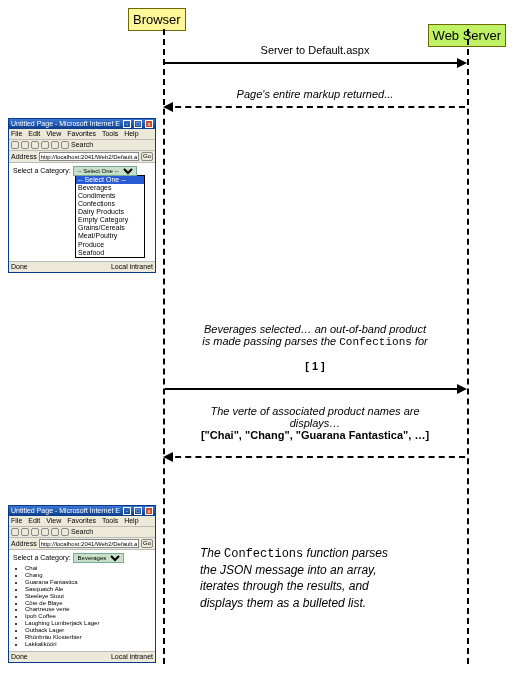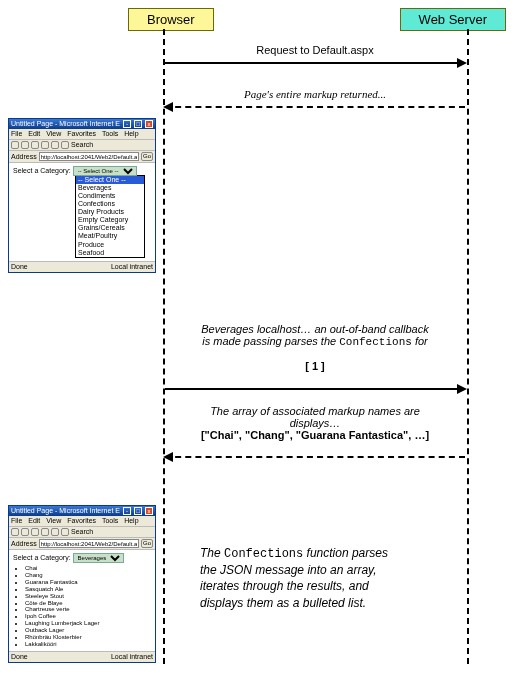--- a/index.html
+++ b/index.html
@@ -11,26 +11,26 @@
     color: #000;
     background: #fff;
     width: 521px;
     height: 673px;
     position: relative;
     overflow: hidden;
   }
   .lifeline-box {
     position: absolute;
     border: 1px solid #6a6a00;
-    padding: 3px 18px;
+    padding: 3px 4px;
     font-size: 13px;
     text-align: center;
   }
   #brw-box { left: 128px; top: 8px; background: #fef799; }
-  #srv-box { right: 15px; top: 8px; background: #5eead4; }
+  #srv-box { right: 15px; top: 24px; background: #bef264; }
   .lifeline {
     position: absolute;
     top: 29px;
     height: 635px;
     border-left: 2px dashed #000;
   }
   #ll-brw { left: 163px; }
   #ll-srv { left: 467px; }
 
   
@@ -116,27 +116,27 @@
 </style>
 </head>
 <body>
 
 <div id="brw-box" class="lifeline-box">Browser</div>
 <div id="srv-box" class="lifeline-box">Web Server</div>
 <div id="ll-brw" class="lifeline"></div>
 <div id="ll-srv" class="lifeline"></div>
 
 <div class="msg-label" style="top:44px;">
-  <span style="font-style:normal;">Request to Default.aspx</span>
+  <span style="font-style:normal;">Server to Default.aspx</span>
 </div>
 <div class="arrow solid" style="top:62px;">
   <div class="head right"></div>
 </div>
 
-<div class="msg-label" style="top:88px;font-family:Liberation Serif, serif;">Page's entire markup returned...</div>
+<div class="msg-label" style="top:88px;">Page's entire markup returned...</div>
 <div class="arrow dashed" style="top:106px;">
   <div class="head left"></div>
 </div>
 
 <div class="mini" style="left:8px; top:118px;">
   <div class="title">
     <span>Untitled Page - Microsoft Internet E</span>
     <span class="btns">
       <span>-</span>
       <span>□</span>
@@ -183,31 +183,31 @@
       <div>Seafood</div>
     </div>
   </div>
   <div class="status">
     <span>Done</span>
     <span>Local intranet</span>
   </div>
 </div>
 
 <div class="msg-label" style="top:323px;">
-  <span>Beverages localhost… an out-of-band callback</span><br>
+  <span>Beverages selected… an out-of-band product</span><br>
   <span>is made passing parses the </span><span class="mono">Confections</span><span> for</span><br>
   <br>
   <b>[ 1 ]</b>
 </div>
 <div class="arrow solid" style="top:388px;">
   <div class="head right"></div>
 </div>
 
 <div class="msg-label" style="top:405px;">
-  <span>The array of associated markup names are</span><br>
+  <span>The verte of associated product names are</span><br>
   <span>displays…</span><br>
   <b>["Chai", "Chang", "Guarana Fantastica", …]</b>
 </div>
 <div class="arrow dashed" style="top:456px;">
   <div class="head left"></div>
 </div>
 
 <div class="mini" style="left:8px; top:505px;">
   <div class="title">
     <span>Untitled Page - Microsoft Internet E</span>

